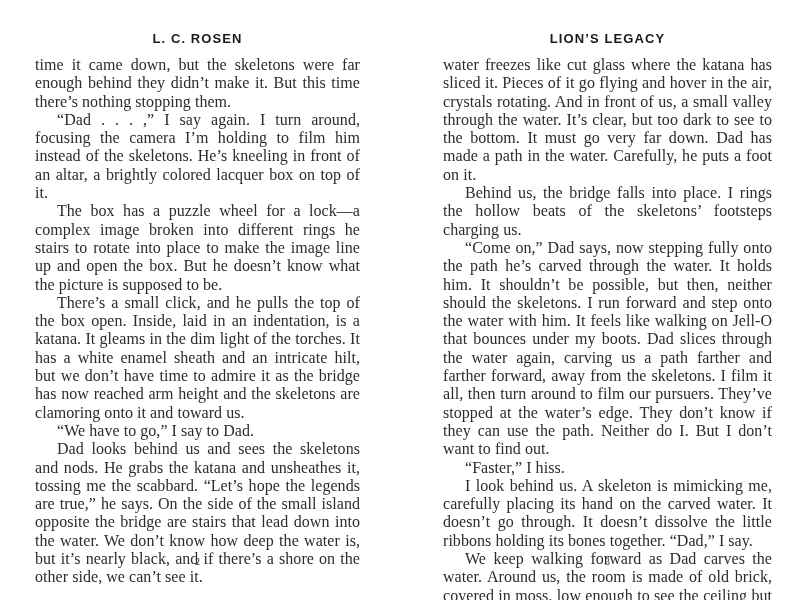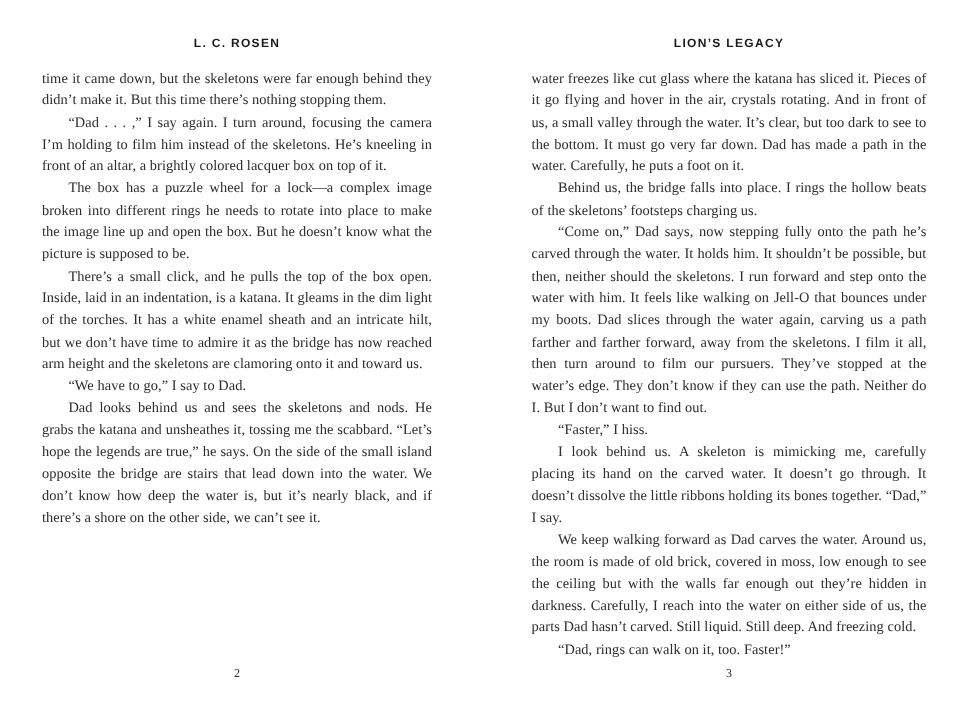--- a/index.html
+++ b/index.html
@@ -25,32 +25,32 @@
   .page-right { left: 443px; width: 329px; }
 
   .running-head {
     position: absolute;
     top: 31px;
     left: 0;
     width: 100%;
     text-align: center;
     font-family: "Liberation Sans", sans-serif;
     font-weight: bold;
-    font-size: 10px;
+    font-size: 13px;
     letter-spacing: 1.1px;
     color: #1c1a19;
     white-space: nowrap;
   }
 
   .body-text {
     position: absolute;
     top: 56px;
     left: 0;
     right: 0;
-    font-size: 12px;
+    font-size: 16px;
     line-height: 18.3px;
     text-align: justify;
     letter-spacing: 0.05px;
   }
   .body-text p.para {
     margin: 0;
     padding: 0;
   }
   .body-text p.para.indent {
     text-indent: 22px;
@@ -69,21 +69,21 @@
 </head>
 <body>
 
 <div class="spread">
 
   <div class="page page-left">
     <div class="running-head">L. C. ROSEN</div>
     <div class="body-text">
         <p class="para">time it came down, but the skeletons were far enough behind they didn’t make it. But this time there’s nothing stopping them.</p>
         <p class="para indent">“Dad . . . ,” I say again. I turn around, focusing the camera I’m holding to film him instead of the skeletons. He’s kneeling in front of an altar, a brightly colored lacquer box on top of it.</p>
-        <p class="para indent">The box has a puzzle wheel for a lock—a complex image broken into different rings he needs to rotate into place to make the image line up and open the box. But he doesn’t know what the picture is supposed to be.</p>
+        <p class="para indent">The box has a puzzle wheel for a lock—a complex image broken into different rings he stairs to rotate into place to make the image line up and open the box. But he doesn’t know what the picture is supposed to be.</p>
         <p class="para indent">There’s a small click, and he pulls the top of the box open. Inside, laid in an indentation, is a katana. It gleams in the dim light of the torches. It has a white enamel sheath and an intricate hilt, but we don’t have time to admire it as the bridge has now reached arm height and the skeletons are clamoring onto it and toward us.</p>
         <p class="para indent">“We have to go,” I say to Dad.</p>
         <p class="para indent">Dad looks behind us and sees the skeletons and nods. He grabs the katana and unsheathes it, tossing me the scabbard. “Let’s hope the legends are true,” he says. On the side of the small island opposite the bridge are stairs that lead down into the water. We don’t know how deep the water is, but it’s nearly black, and if there’s a shore on the other side, we can’t see it.</p>
       </div>
     <div class="page-number">2</div>
   </div>
 
   <div class="page page-right">
     <div class="running-head">LION’S LEGACY</div>
     <div class="body-text">

